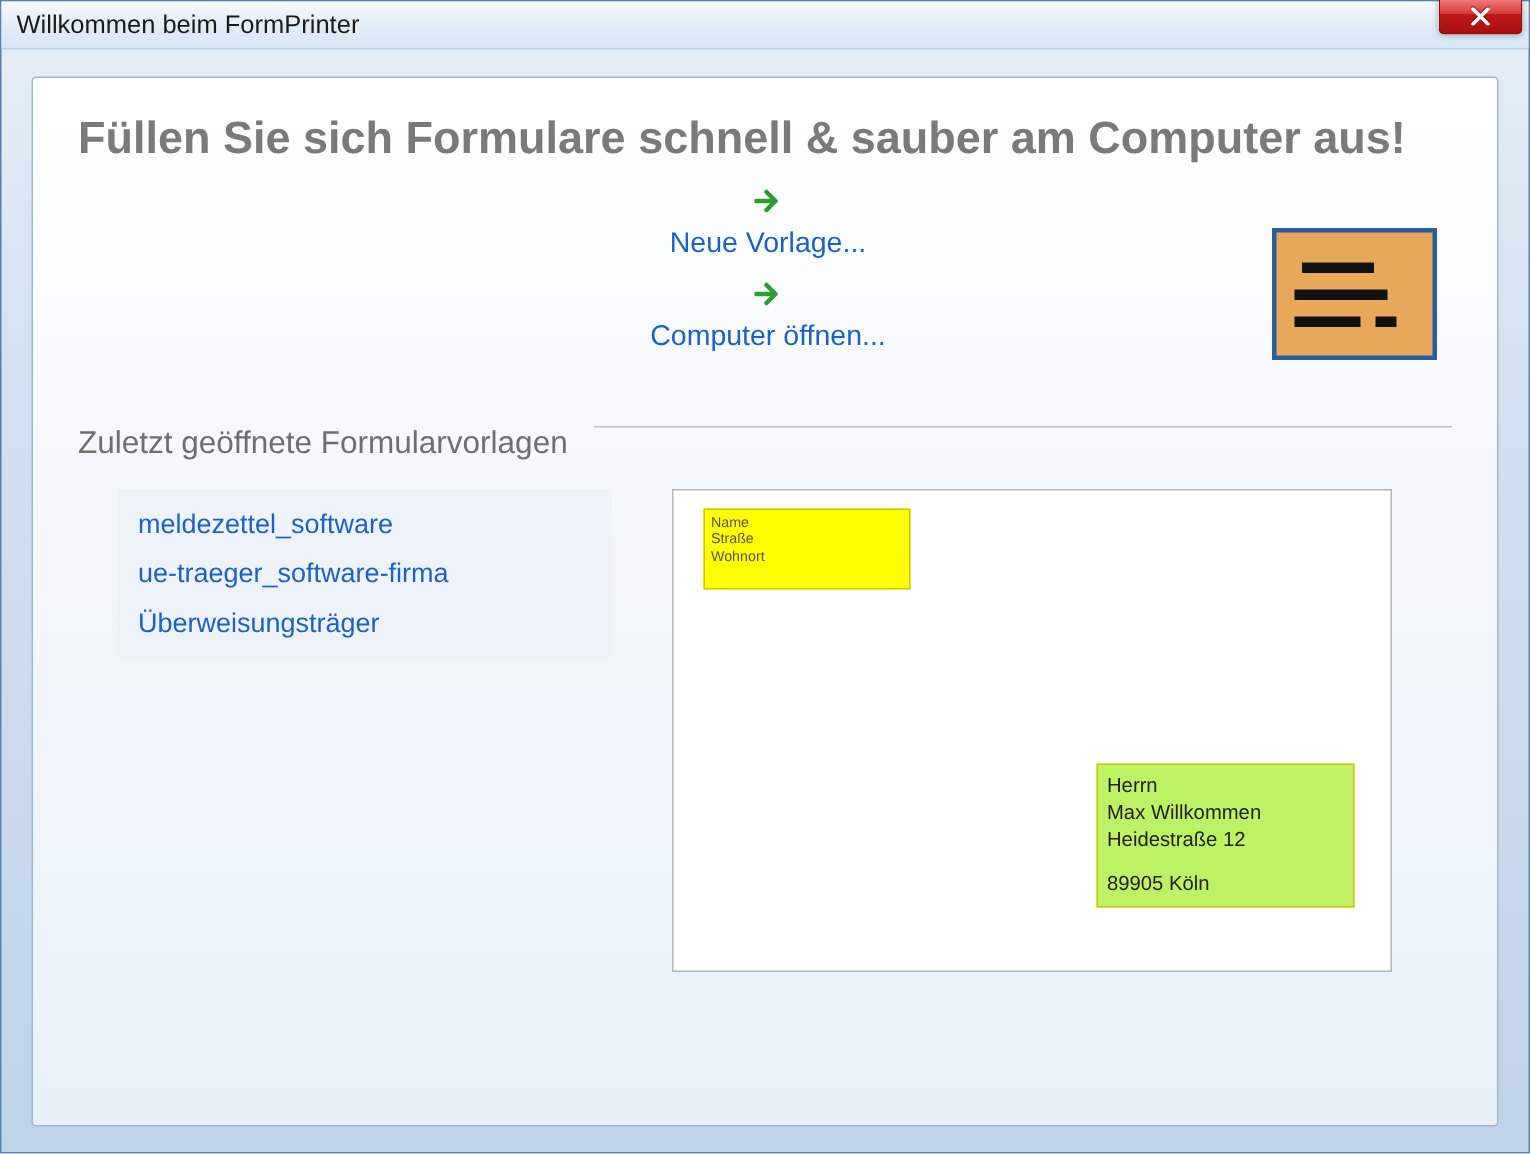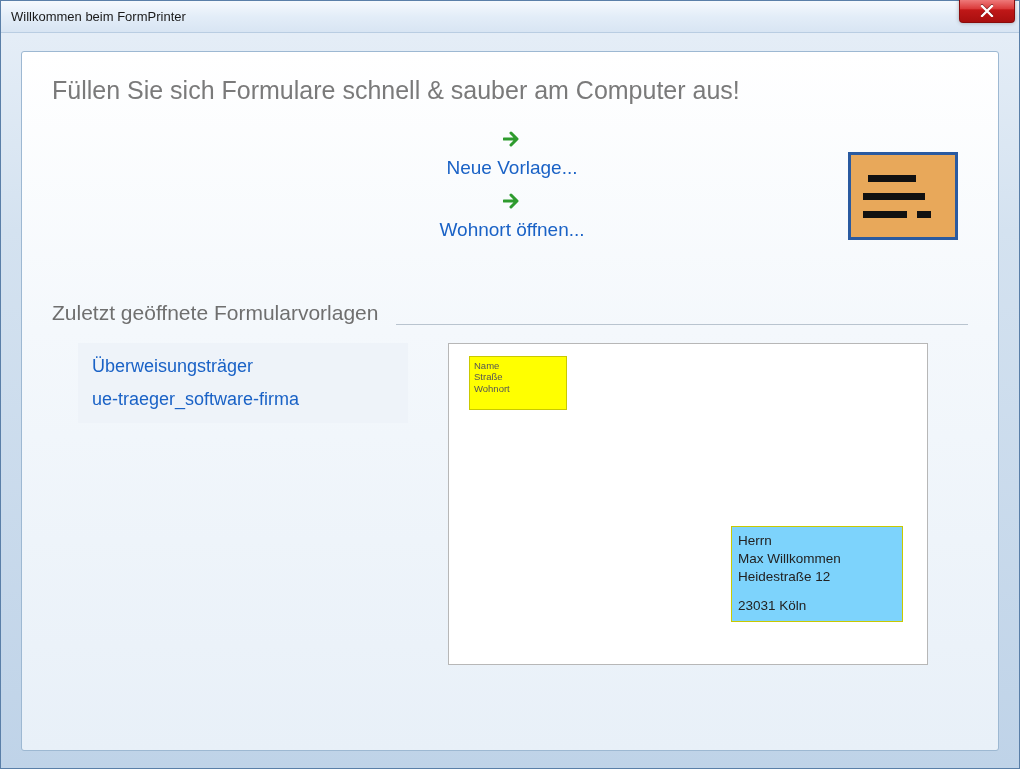--- a/index.html
+++ b/index.html
@@ -19,21 +19,21 @@
   .titlebar {
     height: 32px;
     background: linear-gradient(to bottom, #f5f9fd 0%, #e3edf8 50%, #d8e5f3 100%);
     border-bottom: 1px solid #b9cde2;
     display: flex;
     align-items: center;
     padding: 0 8px 0 10px;
     position: relative;
   }
   .titlebar .title {
-    font-size: 13px;
+    font-size: 17px;
     color: #1a1a1a;
   }
   .close-btn {
     position: absolute;
     right: 4px; top: -2px;
     width: 56px; height: 24px;
     background: linear-gradient(to bottom, #f08080 0%, #d93636 45%, #c01818 46%, #a90f0f 100%);
     border: 1px solid #8a0c0c;
     border-top: none;
     border-radius: 0 0 4px 4px;
@@ -49,24 +49,24 @@
     margin: 18px 20px 14px 20px;
     height: 700px;
     background: linear-gradient(to bottom, #ffffff 0%, #f4f8fc 40%, #e8f0f8 100%);
     border: 1px solid #9db8d2;
     border-radius: 3px;
     padding: 24px 30px 14px 30px;
     position: relative;
   }
 
   .headline {
-    font-size: 25px;
+    font-size: 30px;
     color: #7a7a7a;
-    font-weight: 400;
-    margin: 0 0 26px 0;
+    font-weight: 700;
+    margin: 0 0 16px 0;
   }
 
   .actions {
     margin-left: 4px;
   }
   .action-link {
     display: flex; align-items: center;
     gap: 10px;
     margin-bottom: 14px;
     cursor: pointer;
@@ -91,22 +91,22 @@
     display: flex; flex-direction: column; justify-content: space-around;
   }
   .form-icon .line { height: 7px; background: #111; }
   .form-icon .l1 { width: 60%; margin-left: 6%; }
   .form-icon .l2 { width: 78%; }
   .form-icon .row3 { display: flex; gap: 10px; align-items: center; }
   .form-icon .l3 { width: 55%; }
   .form-icon .dash { width: 14px; height: 7px; background:#111; }
 
   .section-head {
-    display:flex; align-items:flex-end; gap:18px;
-    margin-top: 60px;
+    display:flex; align-items:flex-start; gap:18px;
+    margin-top: 48px;
     margin-bottom: 18px;
   }
   .section-head .txt { font-size: 21px; color: #6f6f6f; }
   .section-head .rule { flex:1; height:1px; background:#b9c4cf; }
 
   .lower {
     display:flex; gap: 40px; align-items:flex-start;
   }
 
   .list {
@@ -132,31 +132,31 @@
   .preview {
     flex: 1;
     max-width: 480px;
     height: 322px;
     background: #fff;
     border: 1px solid #b7b7b7;
     position: relative;
   }
   .sender-box {
     position:absolute; left: 20px; top: 12px;
-    width: 98px; height: 54px;
+    width: 138px; height: 54px;
     background: #ffff00;
     border: 1px solid #c9c900;
     padding: 3px 4px;
     font-size: 9.5px; line-height: 1.2;
     color: #555;
   }
   .recipient-box {
     position:absolute; right: 24px; bottom: 42px;
     width: 172px; height: 96px;
-    background: #7dd3fc;
+    background: #bef264;
     border: 1px solid #c9c900;
     padding: 5px 6px;
     font-size: 13.5px; line-height: 1.35;
     color: #222;
   }
   .recipient-box .gap { height: 10px; }
 
   .footer {
     position: absolute;
     left: 24px; bottom: 12px;
@@ -199,55 +199,56 @@
             </svg>
         </span>
         <span class="lbl">Neue Vorlage...</span>
       </div>
       <div class="action-link">
         <span class="arrow">
           <svg width="18" height="16" viewBox="0 0 18 16">
               <path d="M1 8 H12 M8 2 L14 8 L8 14" stroke="#2e9b2e" stroke-width="3" fill="none" stroke-linecap="round" stroke-linejoin="round"></path>
             </svg>
         </span>
-        <span class="lbl">Wohnort öffnen...</span>
+        <span class="lbl">Computer öffnen...</span>
       </div>
     </div>
 
     <div class="form-icon">
       <div class="line l1"></div>
       <div class="line l2"></div>
       <div class="row3">
         <div class="line l3"></div>
           <div class="dash"></div>
       </div>
     </div>
 
     <div class="section-head">
       <span class="txt">Zuletzt geöffnete Formularvorlagen</span>
       <span class="rule"></span>
     </div>
 
     <div class="lower">
       <div class="list">
+        <div class="list-item">meldezettel_software</div>
+        <div class="list-item">ue-traeger_software-firma</div>
         <div class="list-item">Überweisungsträger</div>
-        <div class="list-item">ue-traeger_software-firma</div>
       </div>
 
       <div class="preview">
         <div class="sender-box">
           <div>Name</div>
           <div>Straße</div>
           <div>Wohnort</div>
         </div>
         <div class="recipient-box">
           <div>Herrn</div>
           <div>Max Willkommen</div>
           <div>Heidestraße 12</div>
           <div class="gap"></div>
-          <div>23031 Köln</div>
+          <div>89905 Köln</div>
         </div>
       </div>
     </div>
 
 
   </div>
 </div>
 
 </body></html>

